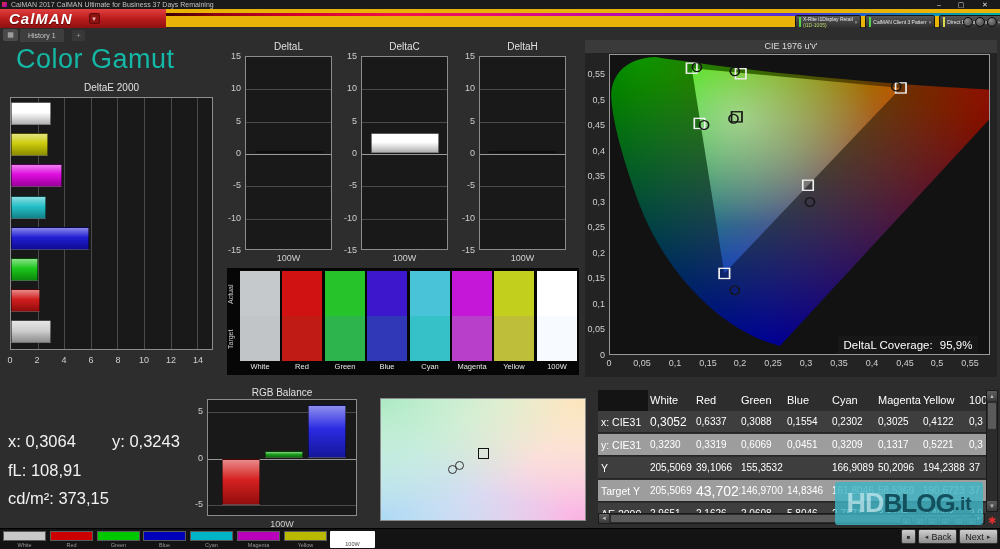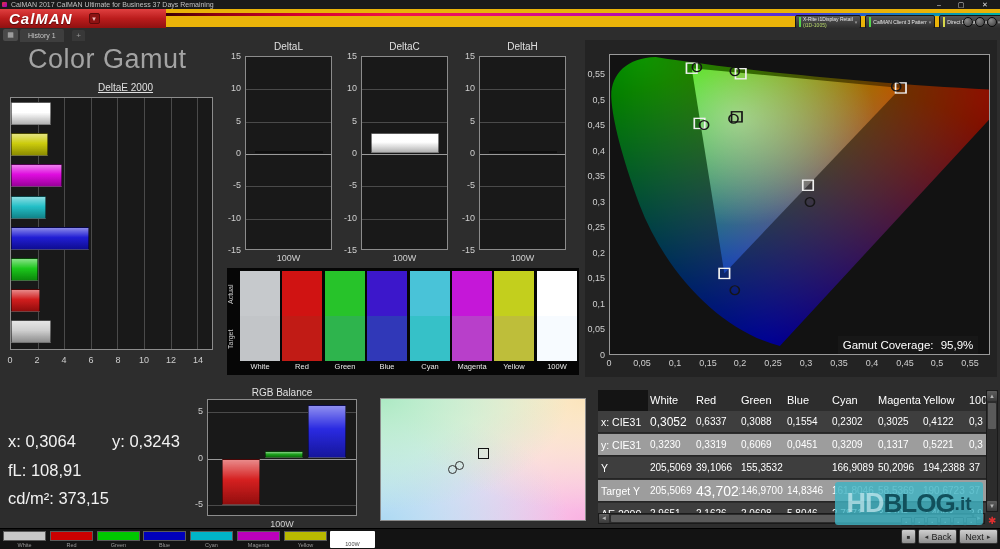--- a/index.html
+++ b/index.html
@@ -24,21 +24,21 @@
   .dev-sub{font-size:5px;line-height:6px;color:#b8d96a;white-space:nowrap;}
   .dev-arrow{font-size:5px;color:#999;margin-left:2px;flex:none;}
   #round-btns{position:absolute;left:963px;top:8px;display:flex;gap:2px;}
   .rbtn{width:10px;height:10px;border-radius:50%;background:radial-gradient(circle at 35% 30%,#8a8a8a,#383838);border:1px solid #0a0a0a;}
   
   #tabrow{position:absolute;left:0;top:28px;width:1000px;height:14px;background:#2d2d2d;}
   #wf-btn{position:absolute;left:3px;top:1px;width:15px;height:12px;background:#4a4a4a;border-radius:2px;color:#bbb;font-size:7px;line-height:12px;text-align:center;}
   #tab-history{position:absolute;left:20px;top:1px;height:13px;padding:0 8px;background:#3e3e3e;border-radius:2px 2px 0 0;color:#c8c8c8;font-size:7px;line-height:13px;}
   #tab-add{position:absolute;left:72px;top:2px;width:13px;height:11px;background:#383838;border-radius:2px 2px 0 0;color:#999;font-size:8px;line-height:11px;text-align:center;}
   
-  #page-title{position:absolute;left:28px;top:44px;margin:0;font-size:27px;font-weight:400;color:#a3a3a3;letter-spacing:.5px;}
+  #page-title{position:absolute;left:16px;top:44px;margin:0;font-size:27px;font-weight:400;color:#14b8a6;letter-spacing:.5px;}
   .plot{position:absolute;background:#191919;border:1px solid #8c8c8c;}
   .tick{position:absolute;font-size:9px;color:#cfcfcf;}
   .ctitle{position:absolute;font-size:10px;color:#e0e0e0;text-align:center;white-space:nowrap;}
   .bar3d{background-image:linear-gradient(rgba(255,255,255,.5),rgba(255,255,255,.05) 45%,rgba(0,0,0,.3));border:1px solid rgba(0,0,0,.5);border-radius:1px;}
   
   #swatch-strip{position:absolute;left:227px;top:268px;width:352px;height:107px;background:#060606;}
   .rot-label{position:absolute;left:0;width:12px;writing-mode:vertical-rl;transform:rotate(180deg);font-size:7px;color:#ccc;text-align:center;}
   
   #cie76-panel{position:absolute;left:585px;top:40px;width:412px;height:337px;background:#232323;}
   #cie76-header{position:absolute;left:585px;top:40px;width:412px;height:13px;background:#3a3a3a;color:#ddd;font-size:9px;line-height:13px;text-align:center;}
@@ -175,20 +175,21 @@
       <div style="position: absolute; left: 225px; top: 94px; width: 40px; text-align: center; color: rgb(232, 232, 232); font-size: 7.5px;">Magenta</div>
       <div style="position: absolute; left: 267px; top: 3px; width: 40px; height: 45px; background: rgb(195, 207, 29);"></div>
       <div style="position: absolute; left: 267px; top: 48px; width: 40px; height: 45px; background: rgb(190, 190, 58);"></div>
       <div style="position: absolute; left: 267px; top: 94px; width: 40px; text-align: center; color: rgb(232, 232, 232); font-size: 7.5px;">Yellow</div>
       <div style="position: absolute; left: 310px; top: 3px; width: 40px; height: 45px; background: rgb(255, 255, 255);"></div>
       <div style="position: absolute; left: 310px; top: 48px; width: 40px; height: 45px; background: rgb(247, 251, 255);"></div>
       <div style="position: absolute; left: 310px; top: 94px; width: 40px; text-align: center; color: rgb(232, 232, 232); font-size: 7.5px;">100W</div>
     </div>
 
   <div id="cie76-panel"></div>
+  <div id="cie76-header">CIE 1976 u'v'</div>
   <div id="cie76-plot">
     <svg viewBox="0 0 580 590" preserveAspectRatio="none">
       <defs>
         <clipPath id="clip-horseshoe">
             <path d="M260 574 C170 545 85 430 45 295 C18 200 4 130 2 85 C0 40 25 5 70 4 C170 25 380 55 580 68 L580 128 Z"></path>
           </clipPath>
         <clipPath id="clip-tri">
             <path d="M125 26 L445 65 L175 431 Z"></path>
           </clipPath>
         <radialGradient id="gR" gradientUnits="userSpaceOnUse" cx="610" cy="70" r="620">
@@ -234,21 +235,21 @@
           <rect x="186" y="112" width="16" height="20" fill="none" stroke="#141414" stroke-width="2.6"></rect>
           <ellipse cx="189" cy="126" rx="7" ry="8.7" fill="none" stroke="#161616" stroke-width="2.4"></ellipse>
           <rect x="295" y="247" width="16" height="20" fill="none" stroke="#f0f0f0" stroke-width="2.6"></rect>
           <ellipse cx="306" cy="290" rx="7" ry="8.7" fill="none" stroke="#161616" stroke-width="2.4"></ellipse>
           <rect x="167" y="421" width="16" height="20" fill="none" stroke="#f0f0f0" stroke-width="2.6"></rect>
           <ellipse cx="191" cy="464" rx="7" ry="8.7" fill="none" stroke="#161616" stroke-width="2.4"></ellipse>
         </g>
     </svg>
   </div>
   <div id="coverage-box">
-    <span>Gamut Coverage:</span>
+    <span>DeltaL Coverage:</span>
     <span>95,9%</span>
   </div>
 
 
   <div id="rgb-plot" class="plot" style="left:207px;top:399px;width:150px;height:117px;">
       <div style="position: absolute; left: 0px; right: 0px; top: 12px; height: 1px; background: rgb(74, 74, 74);"></div>
       <div style="position: absolute; left: 0px; right: 0px; top: 59px; height: 1px; background: rgb(154, 154, 154);"></div>
       <div style="position: absolute; left: 0px; right: 0px; top: 105px; height: 1px; background: rgb(74, 74, 74);"></div>
       <div class="bar3d" style="position: absolute; left: 14px; width: 38px; top: 59px; height: 46px; background-color: rgb(211, 20, 20);"></div>
       <div class="bar3d" style="position: absolute; left: 57px; width: 38px; top: 51px; height: 7px; background-color: rgb(18, 160, 18);"></div>
@@ -377,21 +378,21 @@
   </div>
   <div class="nav-btn" style="left:918px;top:529px;width:39px;">
     <span class="nav-arrow">◄</span>
     <span>Back</span>
   </div>
   <div class="nav-btn" style="left:959px;top:529px;width:39px;">
     <span>Next</span>
     <span class="nav-arrow">►</span>
   </div>
 
-<div class="ctitle" style="position: absolute; left: 24px; top: 82px; width: 203px; text-decoration: underline;">DeltaE 2000</div>
+<div class="ctitle" style="position: absolute; left: 10px; top: 82px; width: 203px;">DeltaE 2000</div>
     <div class="tick" style="position: absolute; left: 2px; top: 355px; width: 16px; text-align: center;">0</div>
     <div class="tick" style="position: absolute; left: 29px; top: 355px; width: 16px; text-align: center;">2</div>
     <div class="tick" style="position: absolute; left: 56px; top: 355px; width: 16px; text-align: center;">4</div>
     <div class="tick" style="position: absolute; left: 83px; top: 355px; width: 16px; text-align: center;">6</div>
     <div class="tick" style="position: absolute; left: 110px; top: 355px; width: 16px; text-align: center;">8</div>
     <div class="tick" style="position: absolute; left: 136px; top: 355px; width: 16px; text-align: center;">10</div>
     <div class="tick" style="position: absolute; left: 163px; top: 355px; width: 16px; text-align: center;">12</div>
     <div class="tick" style="position: absolute; left: 190px; top: 355px; width: 16px; text-align: center;">14</div>
     <div class="ctitle" style="position: absolute; left: 245px; top: 41px; width: 87px;">DeltaL</div>
     <div class="plot" style="position: absolute; left: 245px; top: 56px; width: 87px; height: 194px;">

